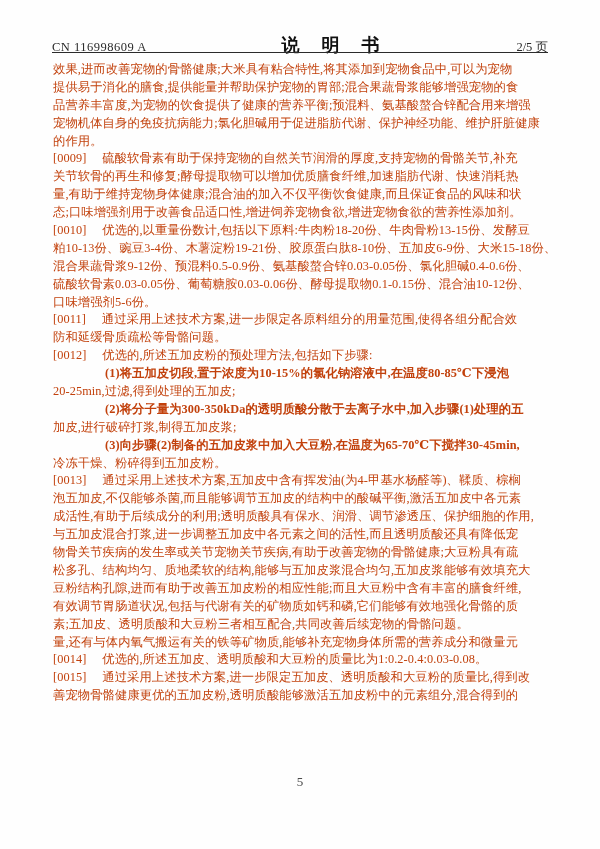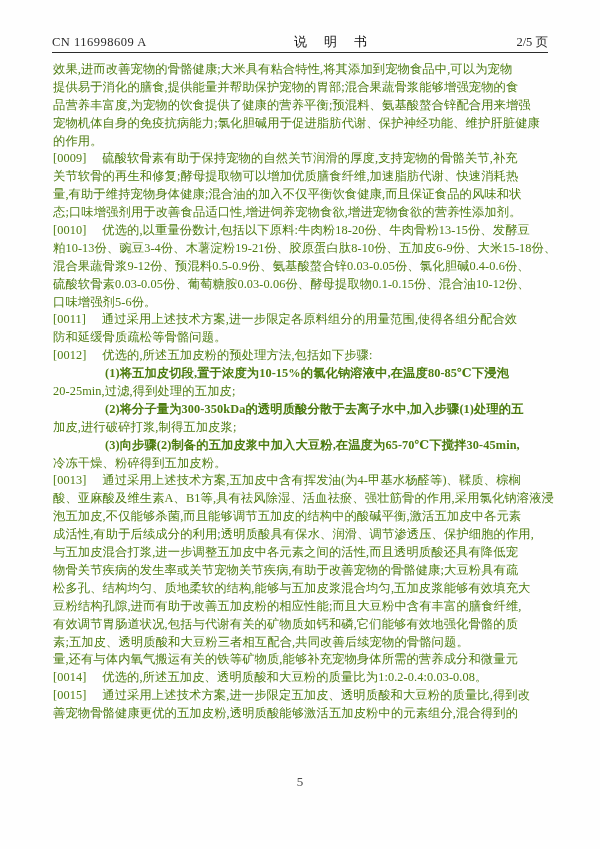--- a/index.html
+++ b/index.html
@@ -23,22 +23,22 @@
     align-items: baseline;
     justify-content: space-between;
   }
   .pub-number {
     font-size: 12.5px;
     letter-spacing: 0.5px;
     color: #2a2a2a;
     white-space: pre;
   }
   .doc-title {
-    font-size: 13px;
-    font-weight: normal;
+    font-size: 18px;
+    font-weight: bold;
     color: #111;
     white-space: pre;
     letter-spacing: 2px;
   }
   .page-indicator {
     font-size: 12.5px;
     color: #2a2a2a;
     white-space: pre;
   }
   .header-rule {
@@ -49,21 +49,21 @@
   }
   .body-text {
     position: absolute;
     left: 53px; right: 50px; top: 61px;
   }
   .line {
     font-size: 12.3px;
     line-height: 17.9px;
     height: 17.9px;
     white-space: pre;
-    color: #4d7c0f;
+    color: #c2410c;
     letter-spacing: 0.1px;
   }
   .line.indent { padding-left: 52px; font-weight: bold; }
   .footer {
     position: absolute;
     left: 0; right: 0; top: 772px;
     text-align: center;
   }
   .page-number {
     font-size: 13px;
@@ -101,21 +101,20 @@
       <div class="line">[0011]     通过采用上述技术方案,进一步限定各原料组分的用量范围,使得各组分配合效</div>
       <div class="line">防和延缓骨质疏松等骨骼问题。</div>
       <div class="line">[0012]     优选的,所述五加皮粉的预处理方法,包括如下步骤:</div>
       <div class="line indent">(1)将五加皮切段,置于浓度为10-15%的氯化钠溶液中,在温度80-85℃下浸泡</div>
       <div class="line">20-25min,过滤,得到处理的五加皮;</div>
       <div class="line indent">(2)将分子量为300-350kDa的透明质酸分散于去离子水中,加入步骤(1)处理的五</div>
       <div class="line">加皮,进行破碎打浆,制得五加皮浆;</div>
       <div class="line indent">(3)向步骤(2)制备的五加皮浆中加入大豆粉,在温度为65-70℃下搅拌30-45min,</div>
       <div class="line">冷冻干燥、粉碎得到五加皮粉。</div>
       <div class="line">[0013]     通过采用上述技术方案,五加皮中含有挥发油(为4-甲基水杨醛等)、鞣质、棕榈</div>
-      <div class="line">酸、亚麻酸及维生素A、B1等,具有祛风除湿、活血祛瘀、强壮筋骨的作用,采用氯化钠溶液浸</div>
       <div class="line">泡五加皮,不仅能够杀菌,而且能够调节五加皮的结构中的酸碱平衡,激活五加皮中各元素</div>
       <div class="line">成活性,有助于后续成分的利用;透明质酸具有保水、润滑、调节渗透压、保护细胞的作用,</div>
       <div class="line">与五加皮混合打浆,进一步调整五加皮中各元素之间的活性,而且透明质酸还具有降低宠</div>
       <div class="line">物骨关节疾病的发生率或关节宠物关节疾病,有助于改善宠物的骨骼健康;大豆粉具有疏</div>
       <div class="line">松多孔、结构均匀、质地柔软的结构,能够与五加皮浆混合均匀,五加皮浆能够有效填充大</div>
       <div class="line">豆粉结构孔隙,进而有助于改善五加皮粉的相应性能;而且大豆粉中含有丰富的膳食纤维,</div>
       <div class="line">有效调节胃肠道状况,包括与代谢有关的矿物质如钙和磷,它们能够有效地强化骨骼的质</div>
       <div class="line">素;五加皮、透明质酸和大豆粉三者相互配合,共同改善后续宠物的骨骼问题。</div>
       <div class="line">量,还有与体内氧气搬运有关的铁等矿物质,能够补充宠物身体所需的营养成分和微量元</div>
       <div class="line">[0014]     优选的,所述五加皮、透明质酸和大豆粉的质量比为1:0.2-0.4:0.03-0.08。</div>

